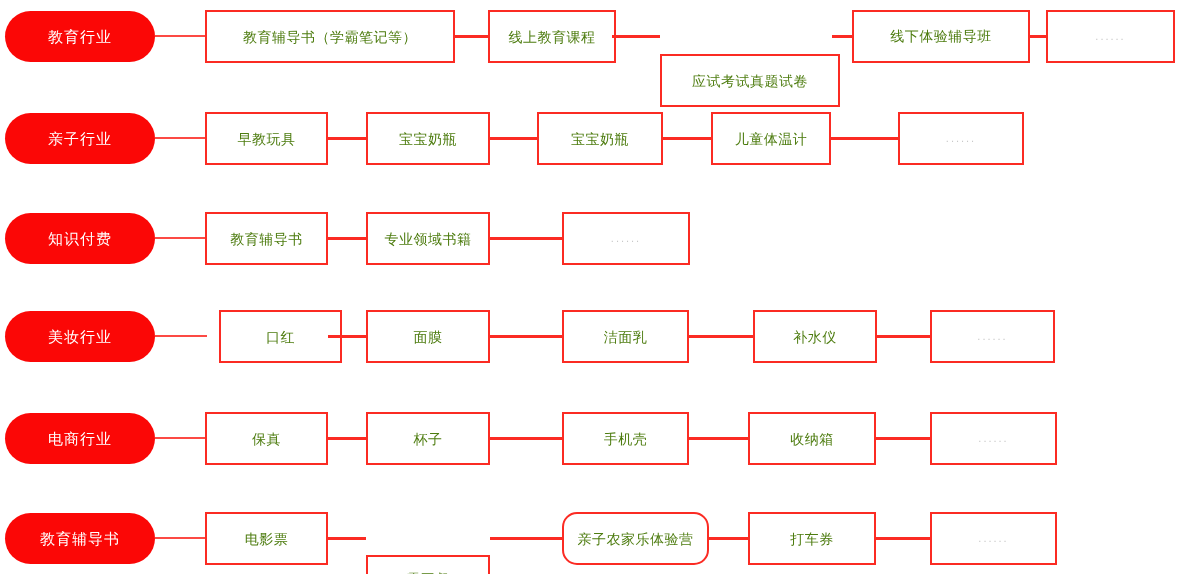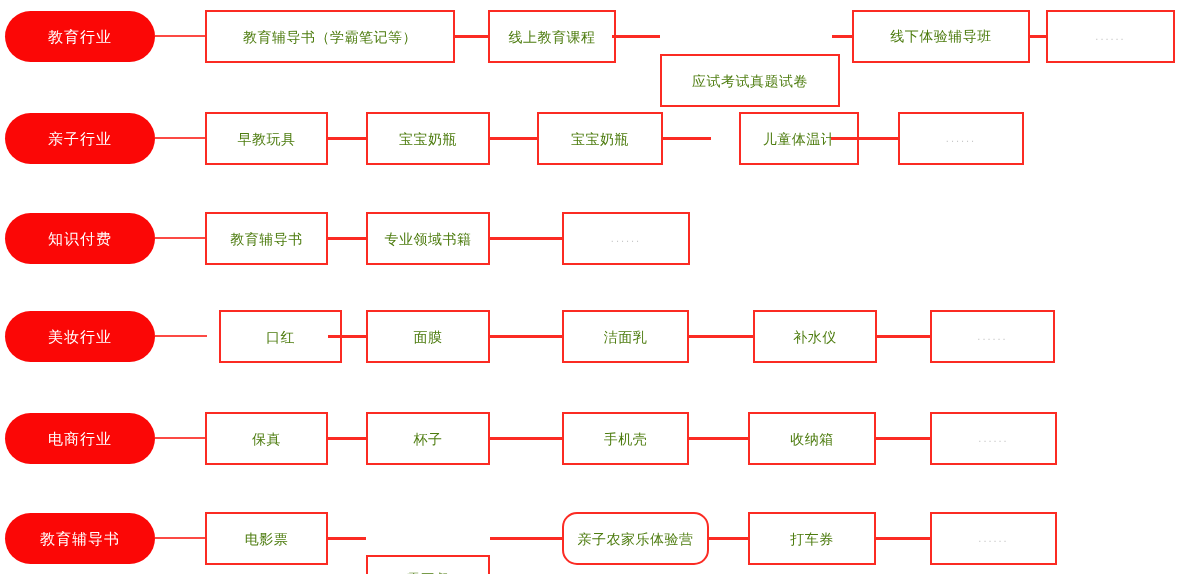--- a/index.html
+++ b/index.html
@@ -81,21 +81,21 @@
 
     <div class="node thin" style="left:205px;top:2px;width:123px;height:53px;">早教玩具</div>
     <div class="conn" style="left:328px;top:27px;width:38px;"></div>
 
     <div class="node thin" style="left:366px;top:2px;width:124px;height:53px;">宝宝奶瓶</div>
     <div class="conn" style="left:490px;top:27px;width:47px;"></div>
 
     <div class="node thin" style="left:537px;top:2px;width:126px;height:53px;">宝宝奶瓶</div>
     <div class="conn" style="left:663px;top:27px;width:48px;"></div>
 
-    <div class="node thin" style="left:711px;top:2px;width:120px;height:53px;margin-left:28px;">儿童体温计</div>
+    <div class="node thin" style="left:711px;top:2px;width:120px;height:53px;">儿童体温计</div>
     <div class="conn" style="left:831px;top:27px;width:67px;"></div>
 
     <div class="node thin ellipsis" style="left:898px;top:2px;width:126px;height:53px;">......</div>
   </div>
 
   <div class="row" style="top:210px;">
     <div class="pill" style="left:5px;top:3px;width:150px;height:51px;">知识付费</div>
     <div class="conn thinline" style="left:155px;top:27px;width:52px;"></div>
 
     <div class="node thin" style="left:205px;top:2px;width:123px;height:53px;">教育辅导书</div>

